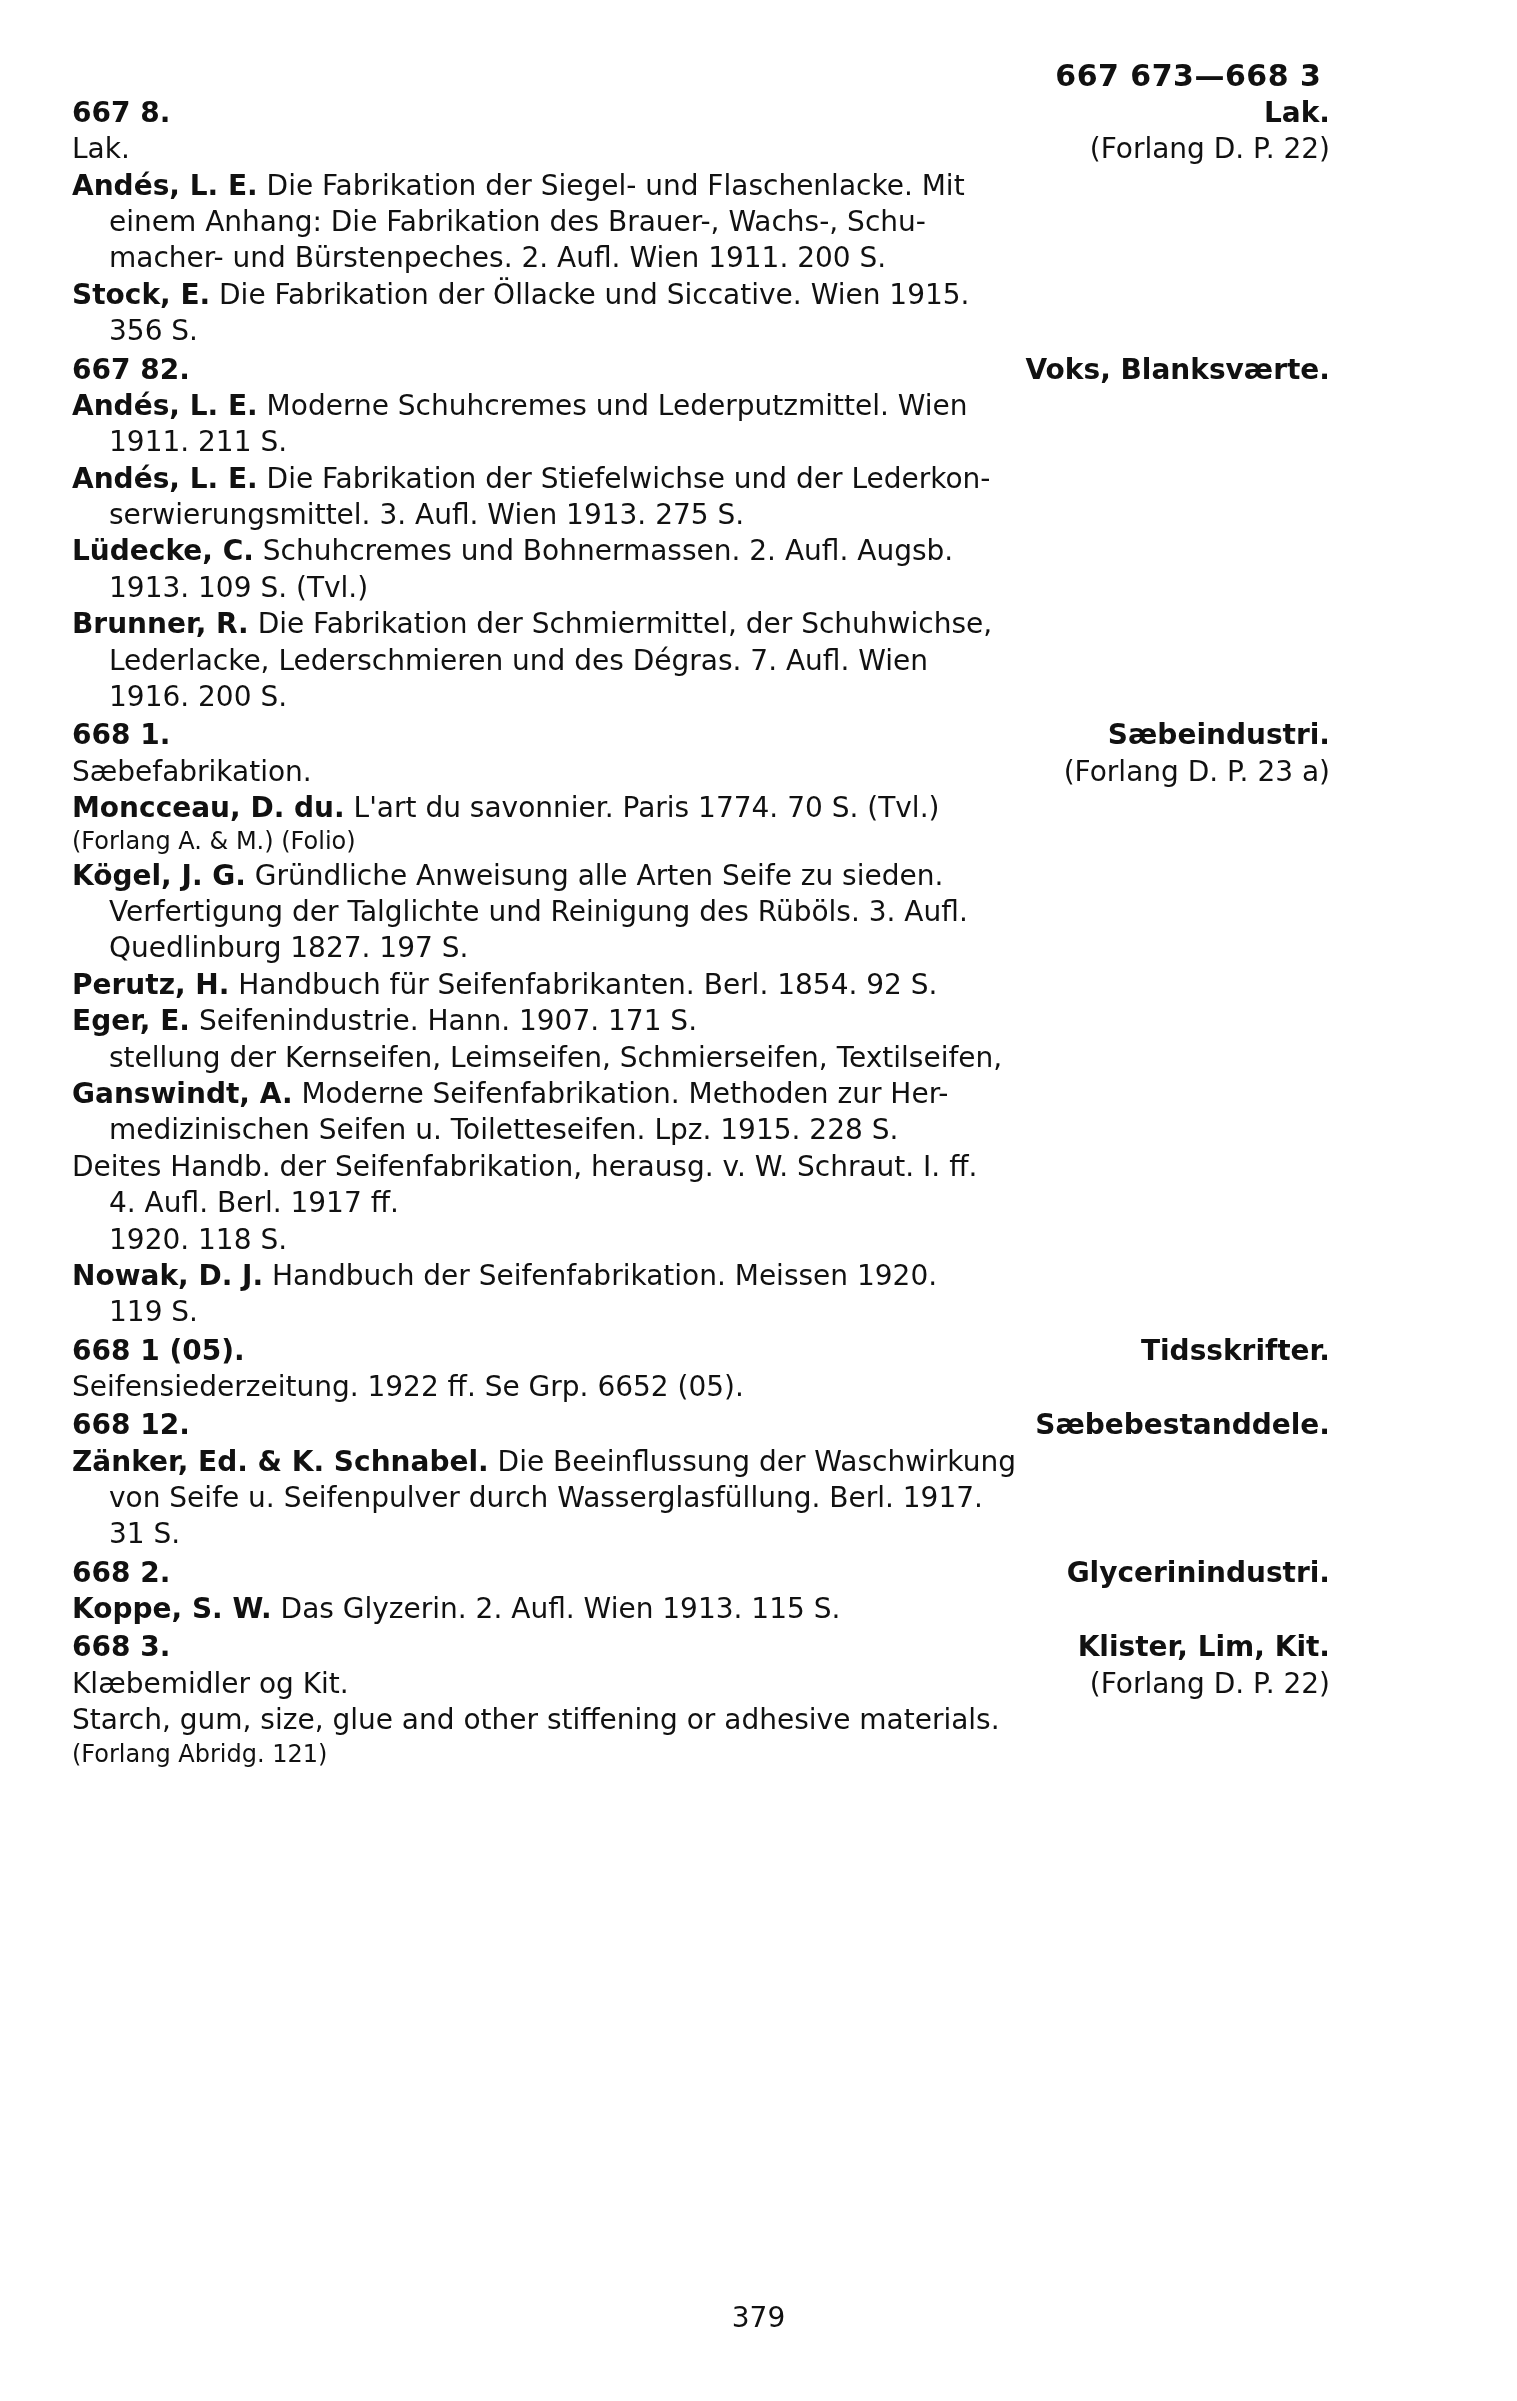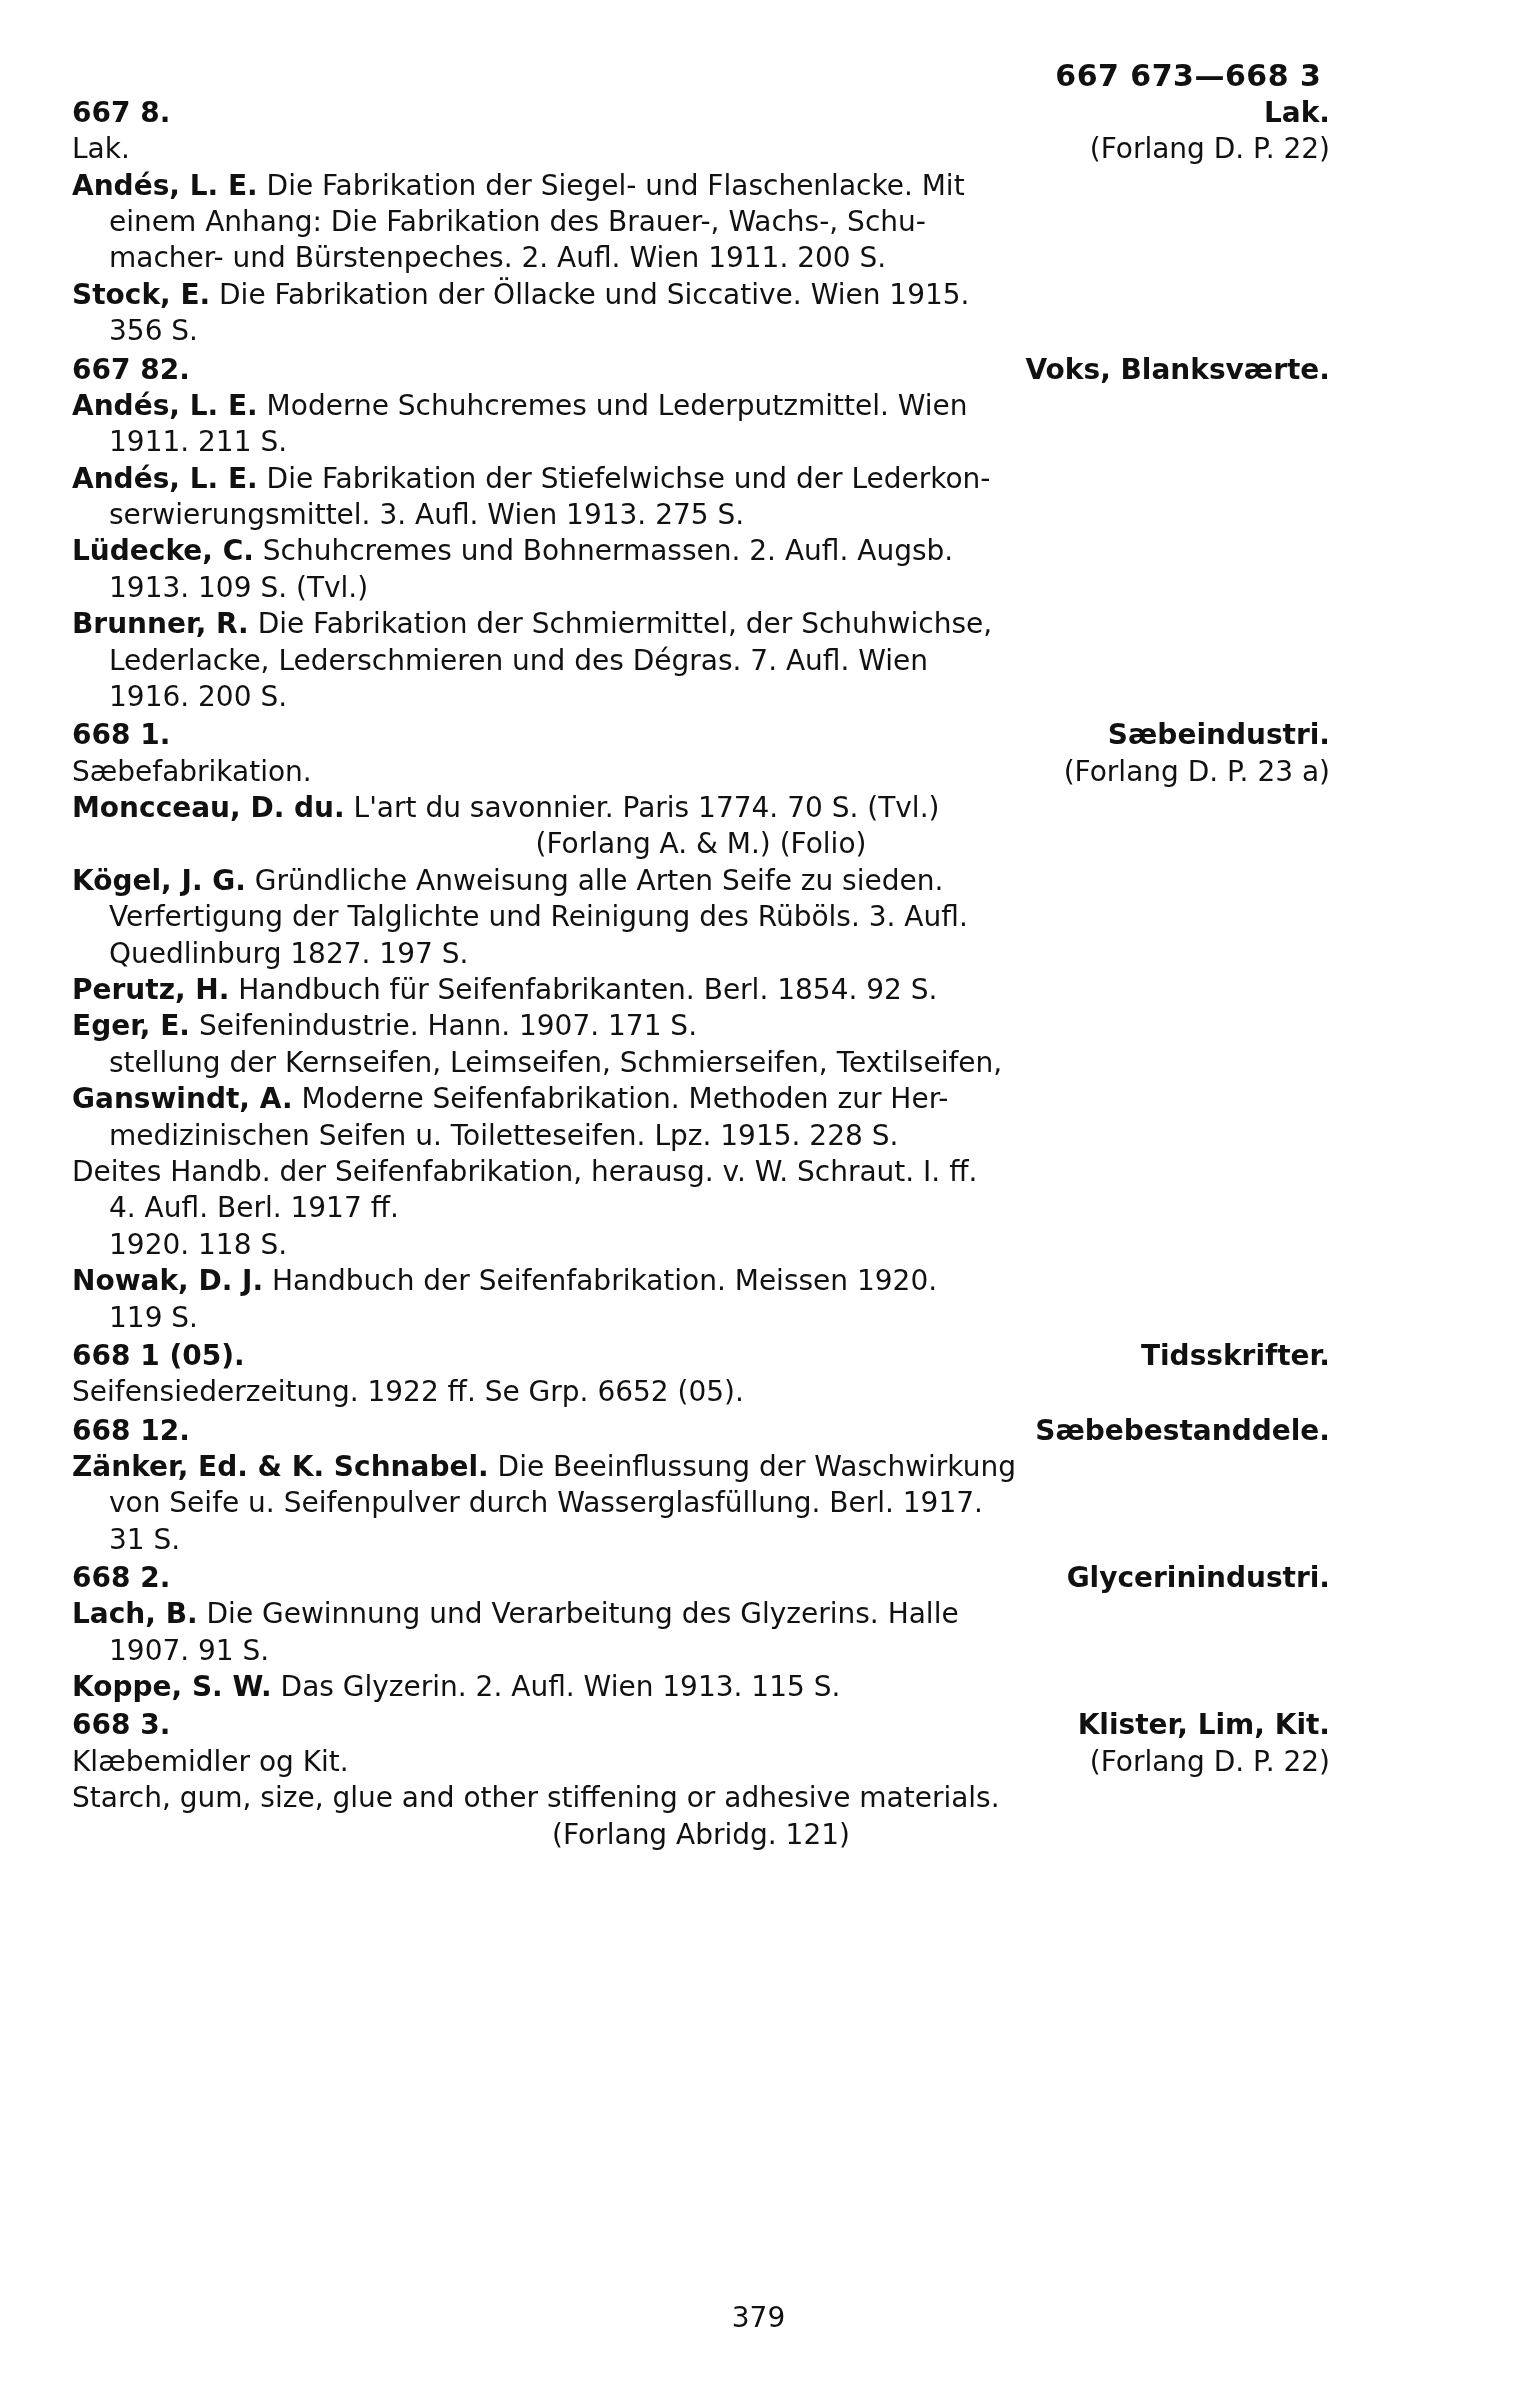--- a/index.html
+++ b/index.html
@@ -50,22 +50,22 @@
   
   .split {
     display: flex;
     justify-content: space-between;
     align-items: baseline;
     font-size: 28px;
     line-height: 1.30;
     white-space: nowrap;
   }
   .right-only {
-    text-align: center;
-    font-size: 28px;
+    text-align: left;
+    font-size: 24px;
     line-height: 1.30;
     white-space: nowrap;
   }
   
   .entry {
     font-size: 28px;
     line-height: 1.30;
     text-indent: 0;
     padding-left: 0;
   }
@@ -186,24 +186,20 @@
         <div class="entry">
           <div class="ln"><b class="au">Zänker, Ed. &amp; K. Schnabel.</b><span> Die Beeinflussung der Waschwirkung</span></div>
           <div class="ln ind"><span>von Seife u. Seifenpulver durch Wasserglasfüllung. Berl. 1917.</span></div>
           <div class="ln ind"><span>31 S.</span></div>
         </div>
         <div class="sec">
           <span class="num">668 2.</span>
           <span class="subj">Glycerinindustri.</span>
         </div>
         <div class="entry">
-          <div class="ln"><b class="au">Lach, B.</b><span> Die Gewinnung und Verarbeitung des Glyzerins. Halle</span></div>
-          <div class="ln ind"><span>1907. 91 S.</span></div>
-        </div>
-        <div class="entry">
           <div class="ln"><b class="au">Koppe, S. W.</b><span> Das Glyzerin. 2. Aufl. Wien 1913. 115 S.</span></div>
         </div>
         <div class="sec">
           <span class="num">668 3.</span>
           <span class="subj">Klister, Lim, Kit.</span>
         </div>
         <div class="split">
           <span>Klæbemidler og Kit.</span>
           <span>(Forlang D. P. 22)</span>
         </div>

